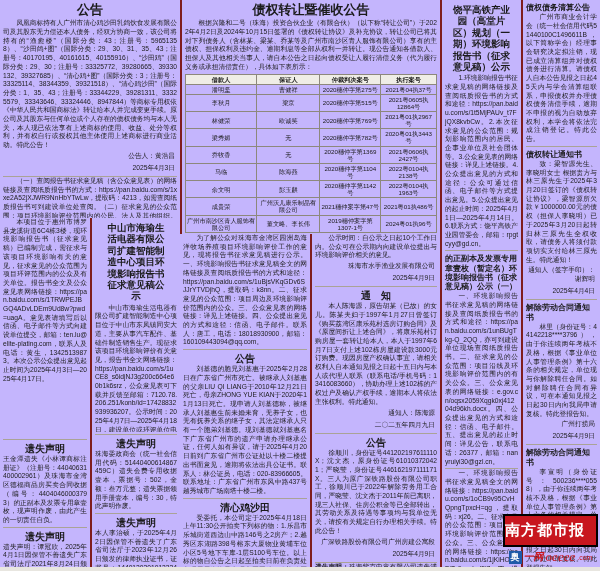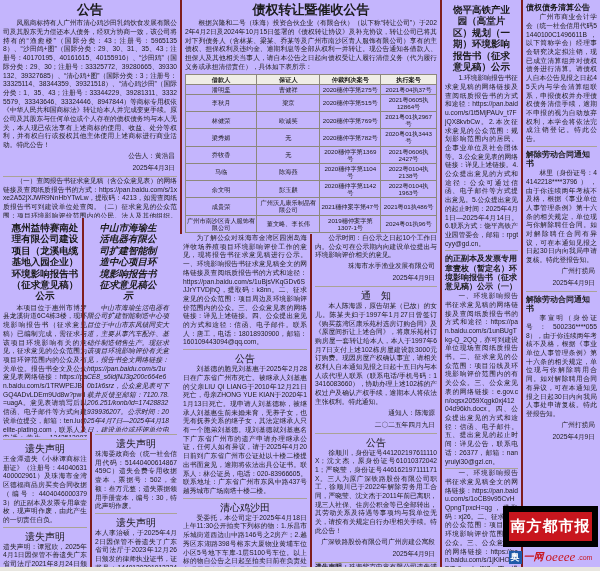--- a/index.html
+++ b/index.html
@@ -2,33 +2,33 @@
 <html><head>
 <meta charset="utf-8">
 <style>
   html,body{margin:0;padding:0;background:#e8e6e0;}
   .page{width:600px;height:567px;background:#c4b5fd;position:relative;overflow:hidden;
         font-family:"Liberation Sans","DejaVu Sans",sans-serif;color:#1b1b1b;}
   .col{position:absolute;overflow:hidden;padding:0 3px;box-sizing:border-box;}
   .vr{border-left:2px solid #7f1d1d;}
   .t1{font-size:13px;font-weight:bold;text-align:center;margin:3px 0 2px;line-height:1.1;}
   .t2{font-size:9.5px;font-weight:bold;text-align:center;margin:4px 8px 2px;line-height:1.2;}
-  .t3{font-size:10px;font-weight:normal;text-align:center;margin:3px 0 1px;line-height:1.1;}
+  .t3{font-size:10px;font-weight:bold;text-align:center;margin:3px 0 1px;line-height:1.1;}
   .t4{font-size:8px;font-weight:bold;text-align:left;margin:3px 0 1px;line-height:1.15;}
   .bd{font-size:6.7px;line-height:1.3;text-align:justify;margin:0 0 2px;word-break:break-all;}
   .ind{text-indent:2em;}
   .sg{font-size:6.7px;text-align:right;margin:0 2px 3px;}
   .sep{border-top:1px solid #aaa396;margin-top:2px;}
   .inlb{font-weight:bold;}
   .tbl{width:100%;border-collapse:collapse;margin:2px 0;}
   .tbl th,.tbl td{border:1px solid #8d887c;font-size:6.2px;line-height:1.15;padding:1px;text-align:center;}
   .tbl th{font-weight:bold;background:#efede6;}
   .logo-wrap{position:absolute;right:2px;bottom:2px;width:95px;}
-  .np-logo{background:#c8161e;color:#fff;font-weight:bold;font-size:15px;text-align:center;
-           letter-spacing:1px;padding:5px 0;border:6px solid #000000;}
+  .np-logo{background:#c8161e;color:#fff;font-weight:bold;font-size:15px;
+           letter-spacing:1px;padding:5px 0;border:2px solid #000000;}
   .aoyi{display:flex;align-items:center;gap:2px;margin-top:2px;justify-content:center;}
   .aoyi .sq{background:#1e5aa8;color:#fff;width:13px;height:13px;display:inline-flex;
             align-items:center;justify-content:center;font-size:9px;font-weight:bold;}
   .aoyi .yw{color:#c8161e;font-weight:bold;font-size:10px;font-style:italic;}
   .aoyi .oe{color:#c8161e;font-style:italic;font-weight:normal;font-size:13px;
             font-family:"Liberation Serif","DejaVu Serif",serif;}
   .aoyi .dcom{color:#c8161e;font-size:7px;}
 </style>
 </head>
 <body>
@@ -42,38 +42,37 @@
       <div class="sg">公告人：黄浩昌</div>
       <div class="sg">2025年4月3日</div>
     </div>
     <div class="sep">
       <p class="bd ind">（一）查阅报告书征求意见稿（含公众意见表）的网络链接及查阅纸质报告书的方式：https://pan.baidu.com/s/1xxe2A52jXJWR9NnHbYTwLw，提取码：4213，如需查阅纸质报告书可到建设单位处查阅。（二）征求意见的公众范围：项目环境影响评价范围内的公民、法人及其他组织。（三）公众提出意见的方式和途径：公众可通过信函、传真、电子邮件等方式提交公众意见表。联系人：庚工　联系电话：16686149556　电子邮箱：276881608@qq.com　地址：珠海市金湾区三灶镇定湾十一路6号5栋1层。（四）公众提出意见的起止时间：2025年4月3日至2025年4月17日。珠海市聚能科技有限公司</p>
     </div>
   </div>
 
   <div class="col" style="left:0;top:218px;width:90px;height:219px;">
     <div>
-      <div class="t2">惠州益特赛南处理有限公司建设项目（龙溪电缆基地入园企业）环境影响报告书（征求意见稿）公示</div>
       <p class="bd ind">本项目位于惠州市博罗县龙溪街道6C4栋3楼，现环境影响报告书（征求意见稿）已编制完成，需征求与该项目环境影响有关的意见，征求意见的公众范围为项目环评范围内的公众及有关单位。报告书全文及公众意见表网络链接：https://pan.baidu.com/s/1TRWPEJBGQ4ADvLDEm9Ud8w?pwd=uagA。意见表请填写后以信函、电子邮件等方式向建设单位提交，邮箱：ten.lu@elite-plating.com，联系人及电话：黄生，13425139873。本次公示公众提出意见起止时间为2025年4月3日—2025年4月17日。</p>
     </div>
 
   </div>
   <div class="col" style="left:0;top:437px;width:90px;height:134px;">
     <div class="sep">
       <div class="t3">遗失声明</div>
       <p class="bd">王金潭遗失《小林谭商标注册证》（注册号：44040631400002961）及珠海市金湾区德福商品房买卖合同收据（编号：44040460003793）的正副本及发票专用章壹枚，现声明作废，由此产生的一切责任自负。</p>
     </div>
     <div class="sep">
       <div class="t3">遗失声明</div>
       <p class="bd">遗失声明：谭冠欣，2025年4月1日因保管不善遗失广东省司法厅2021年8月24日颁发的律师执业证书，律师执业证号：14409202111358326，执业证书流水号：11271501，现声明作废。</p>
     </div>
 
   </div>
 
-  <div class="col vr" style="left:82px;top:218px;width:90px;height:214px;font-style:italic;">
+  <div class="col vr" style="left:90px;top:218px;width:90px;height:214px;">
     <div>
       <div class="t2">中山市海瑜生活电器有限公司扩建智能制造中心项目环境影响报告书征求意见稿公示</div>
       <p class="bd ind">中山市海瑜生活电器有限公司扩建智能制造中心项目位于中山市东凤镇同安大道，主要从事汽车配件、基础件制造销售生产。现征求该项目环境影响评价有关意见，报告书全文网络链接：https://pan.baidu.com/s/1uCE8_s6idjNJ3g200c664e60b1k6srz，公众意见表可下载并反馈至邮箱：7120.78.206.251/konb/id=17428832939936207。公示时间：2025年4月7日—2025年4月18日，建设单位或环评单位电话详询。中山市海瑜生活电器有限公司</p>
     </div>
     <div class="sep">
       
       
     </div>
   </div>
   <div class="col vr" style="left:90px;top:432px;width:90px;height:139px;">
@@ -213,20 +212,26 @@
     <div class="sep">
       <p class="bd ind">一、环境影响报告书征求意见稿全文的网络链接：https://pan.baidu.com/s/1oCB9v95CvHQpngTpxcH=qg，提取码：xj26。二、征求意见的公众范围：项目周边环境影响评价范围内的公众。三、公众意见表的网络链接：https://pan.baidu.com/s/1jKiHOCBiTs?pwd=d5i7。四、提出意见的方式和途径：信函、电子邮件，邮箱：21245758749@qq.com。五、公众提出意见的起止时间：自公示之日起至2025年04月18日。建设单位：惠州大亚湾开发区疾病预防控制中心。</p>
     </div>
 
   </div>
 
   <div class="col vr" style="left:521px;top:0;width:79px;height:571px;">
     <div>
       <div class="t4">债权债务清算公告</div>
       <p class="bd ind">广州市商业会计学会（统一社会信用代码51440100C1496611B，以下简称学会）经理事会研究决定拟注销，现已成立清算组并对债权债务进行清算。请债权人自本公告见报之日起45天内与学会清算组联系，申报债权并办理债权债务清偿手续，逾期不申报的视为自动放弃权利，本学会将依法完成注销登记。特此公告。</p>
+    </div>
+    <div class="sep">
+      <div class="t4">债权转让通知书</div>
+      <p class="bd ind">致：梁智源先生、李晓明女士 根据贵方与林三原先生于2025年3月20日签订的《债权转让协议》，梁智源所欠款￥1000000.00元的债权（担保人李晓明）已于2025年3月20日起转归林三原先生全权收取，请债务人将须付款项切实支付给林三原先生。特此通知！</p>
+      <div class="sg">通知人（签字手印）：谢辉明</div>
+      <div class="sg">2025年4月4日</div>
     </div>
     <div class="sep">
       <div class="t4">解除劳动合同通知书</div>
       <p class="bd ind">林里（身份证号：44142218****3796），由于你连续两年考核不及格，根据《事业单位人事管理条例》第十六条的相关规定，单位现与你解除聘任合同。如对解除聘任合同有异议，可在本通知见报之日起30日内向我局申请复核。特此登报告知。</p>
       <div class="sg">广州打捞局</div>
       <div class="sg">2025年4月9日</div>
     </div>
     <div class="sep">
       <div class="t4">解除劳动合同通知书</div>
       <p class="bd ind">李宣明（身份证号：500236****0558），由于你连续两年考核不及格，根据《事业单位人事管理条例》第十六条的相关规定，单位现与你解除聘用合同。如对解除聘用合同有异议，可在本通知见报之日起30日内向我局人事处申请复核。特此登报告知。</p>

